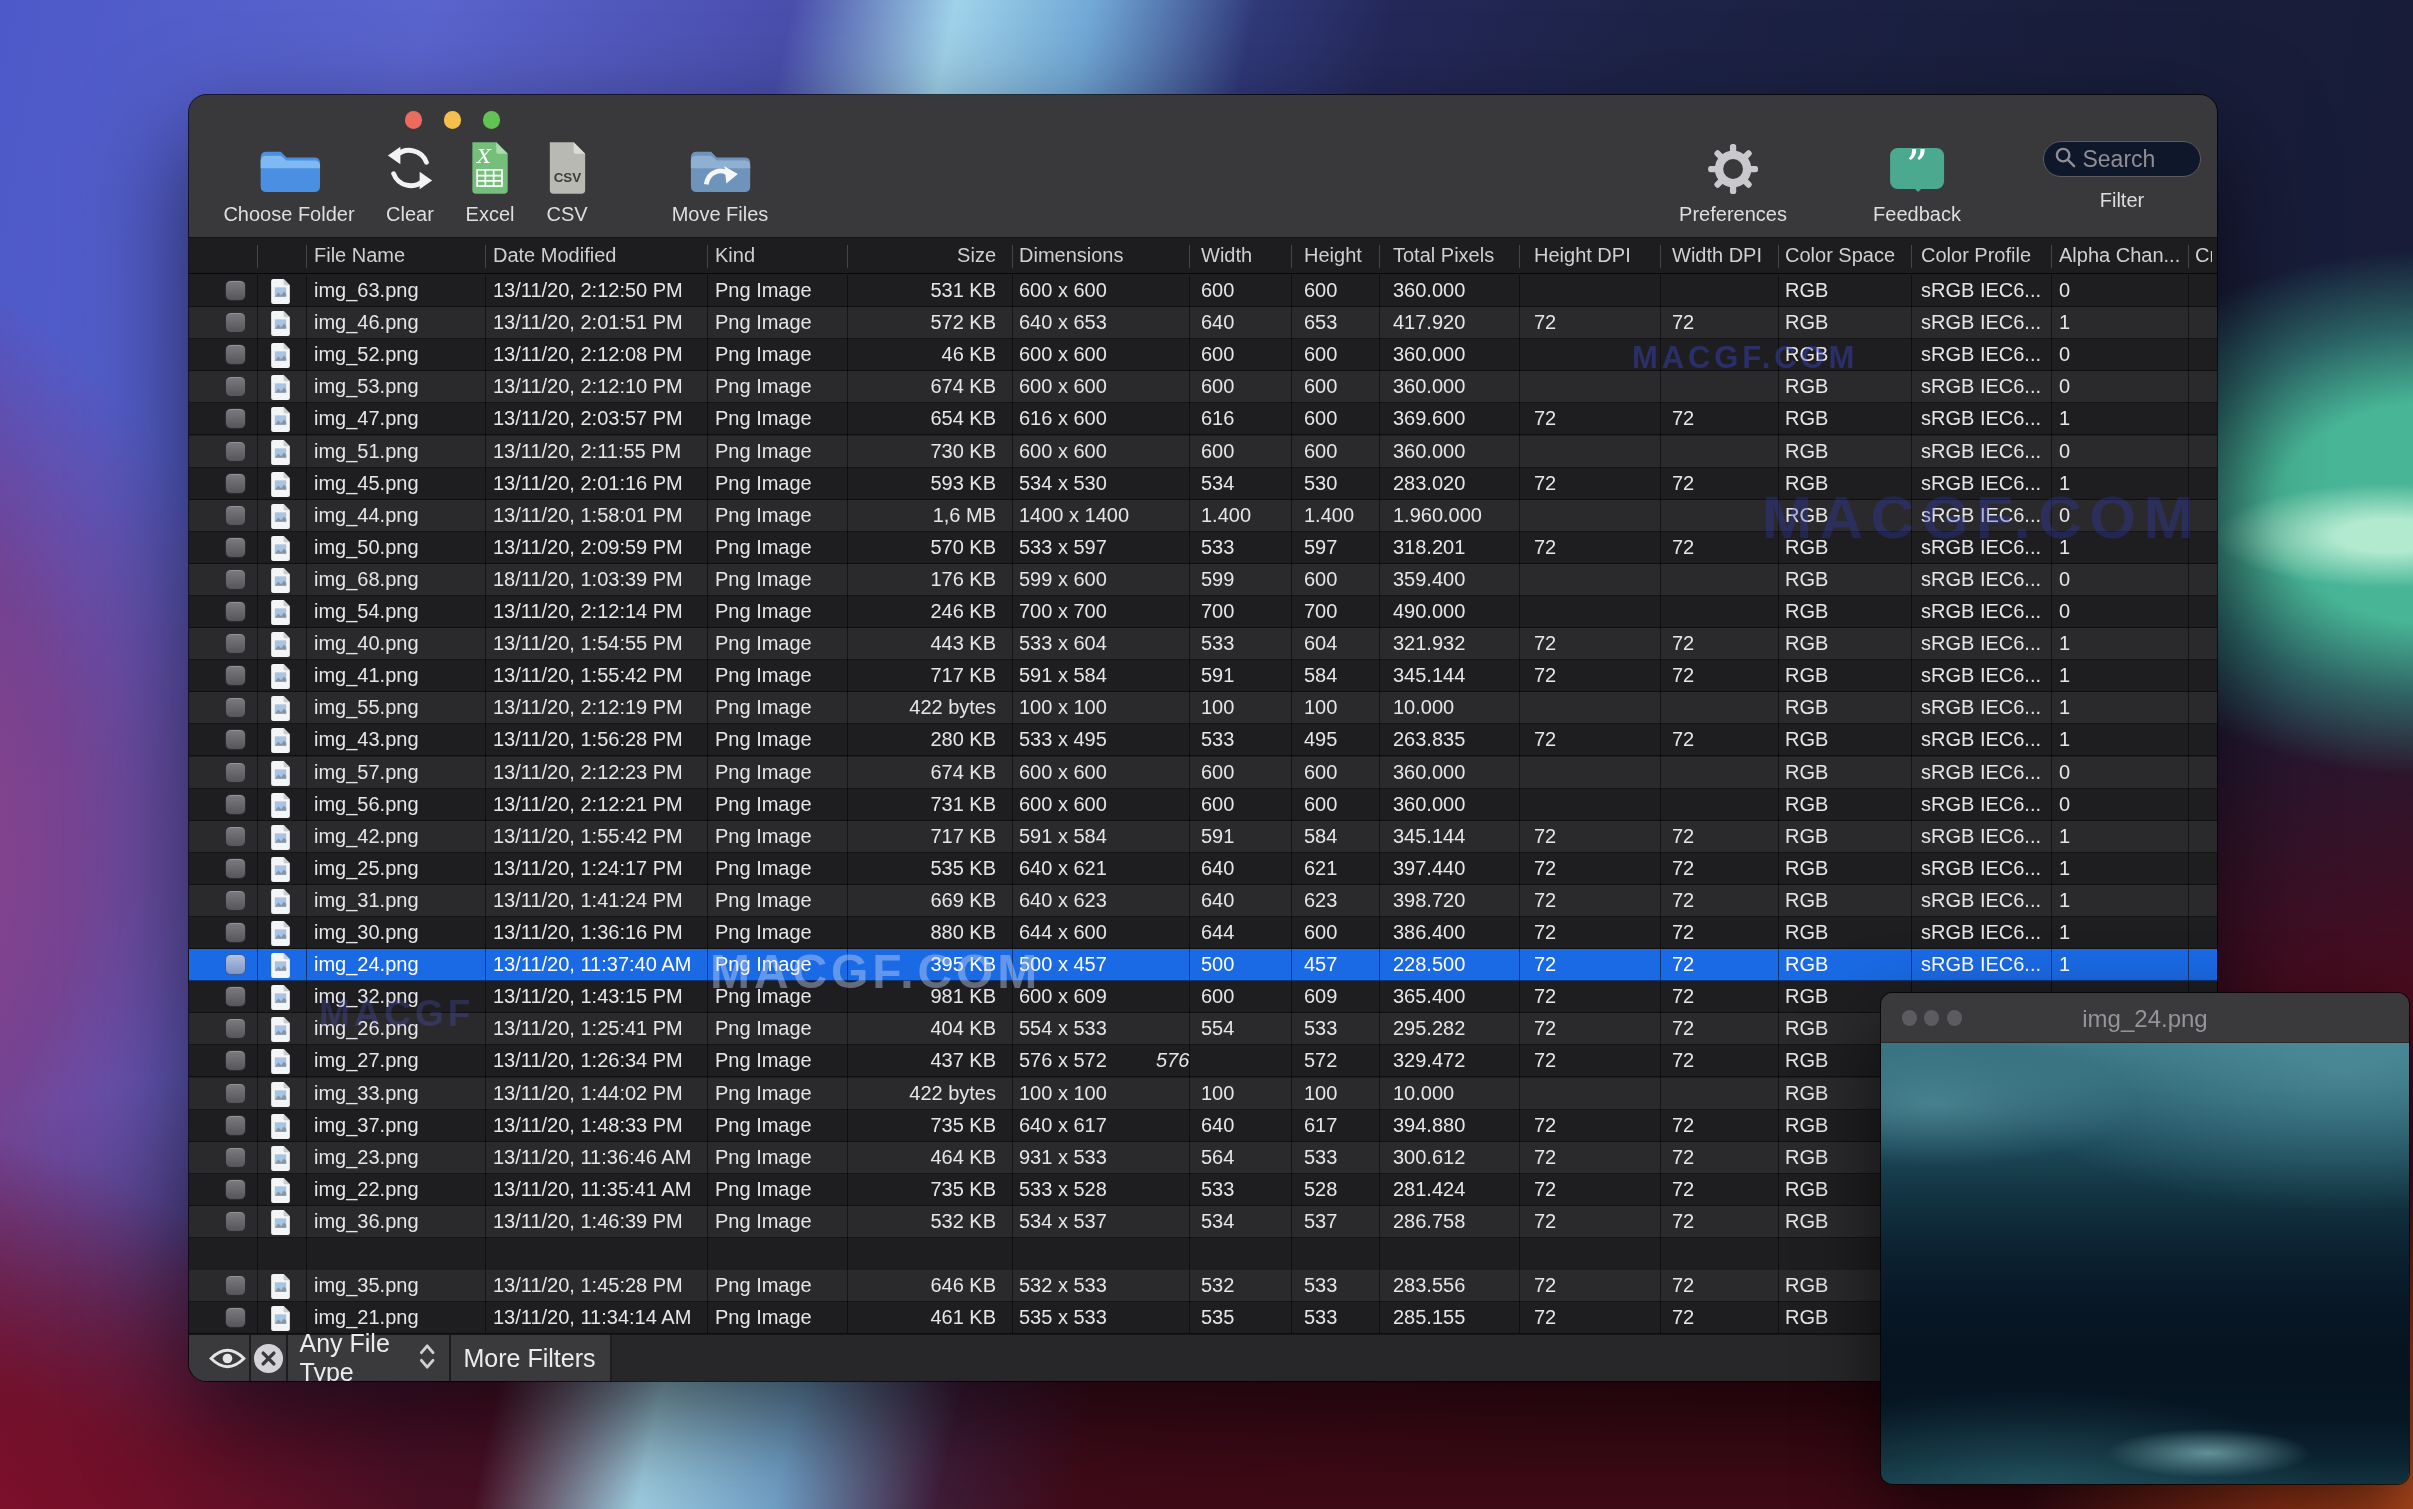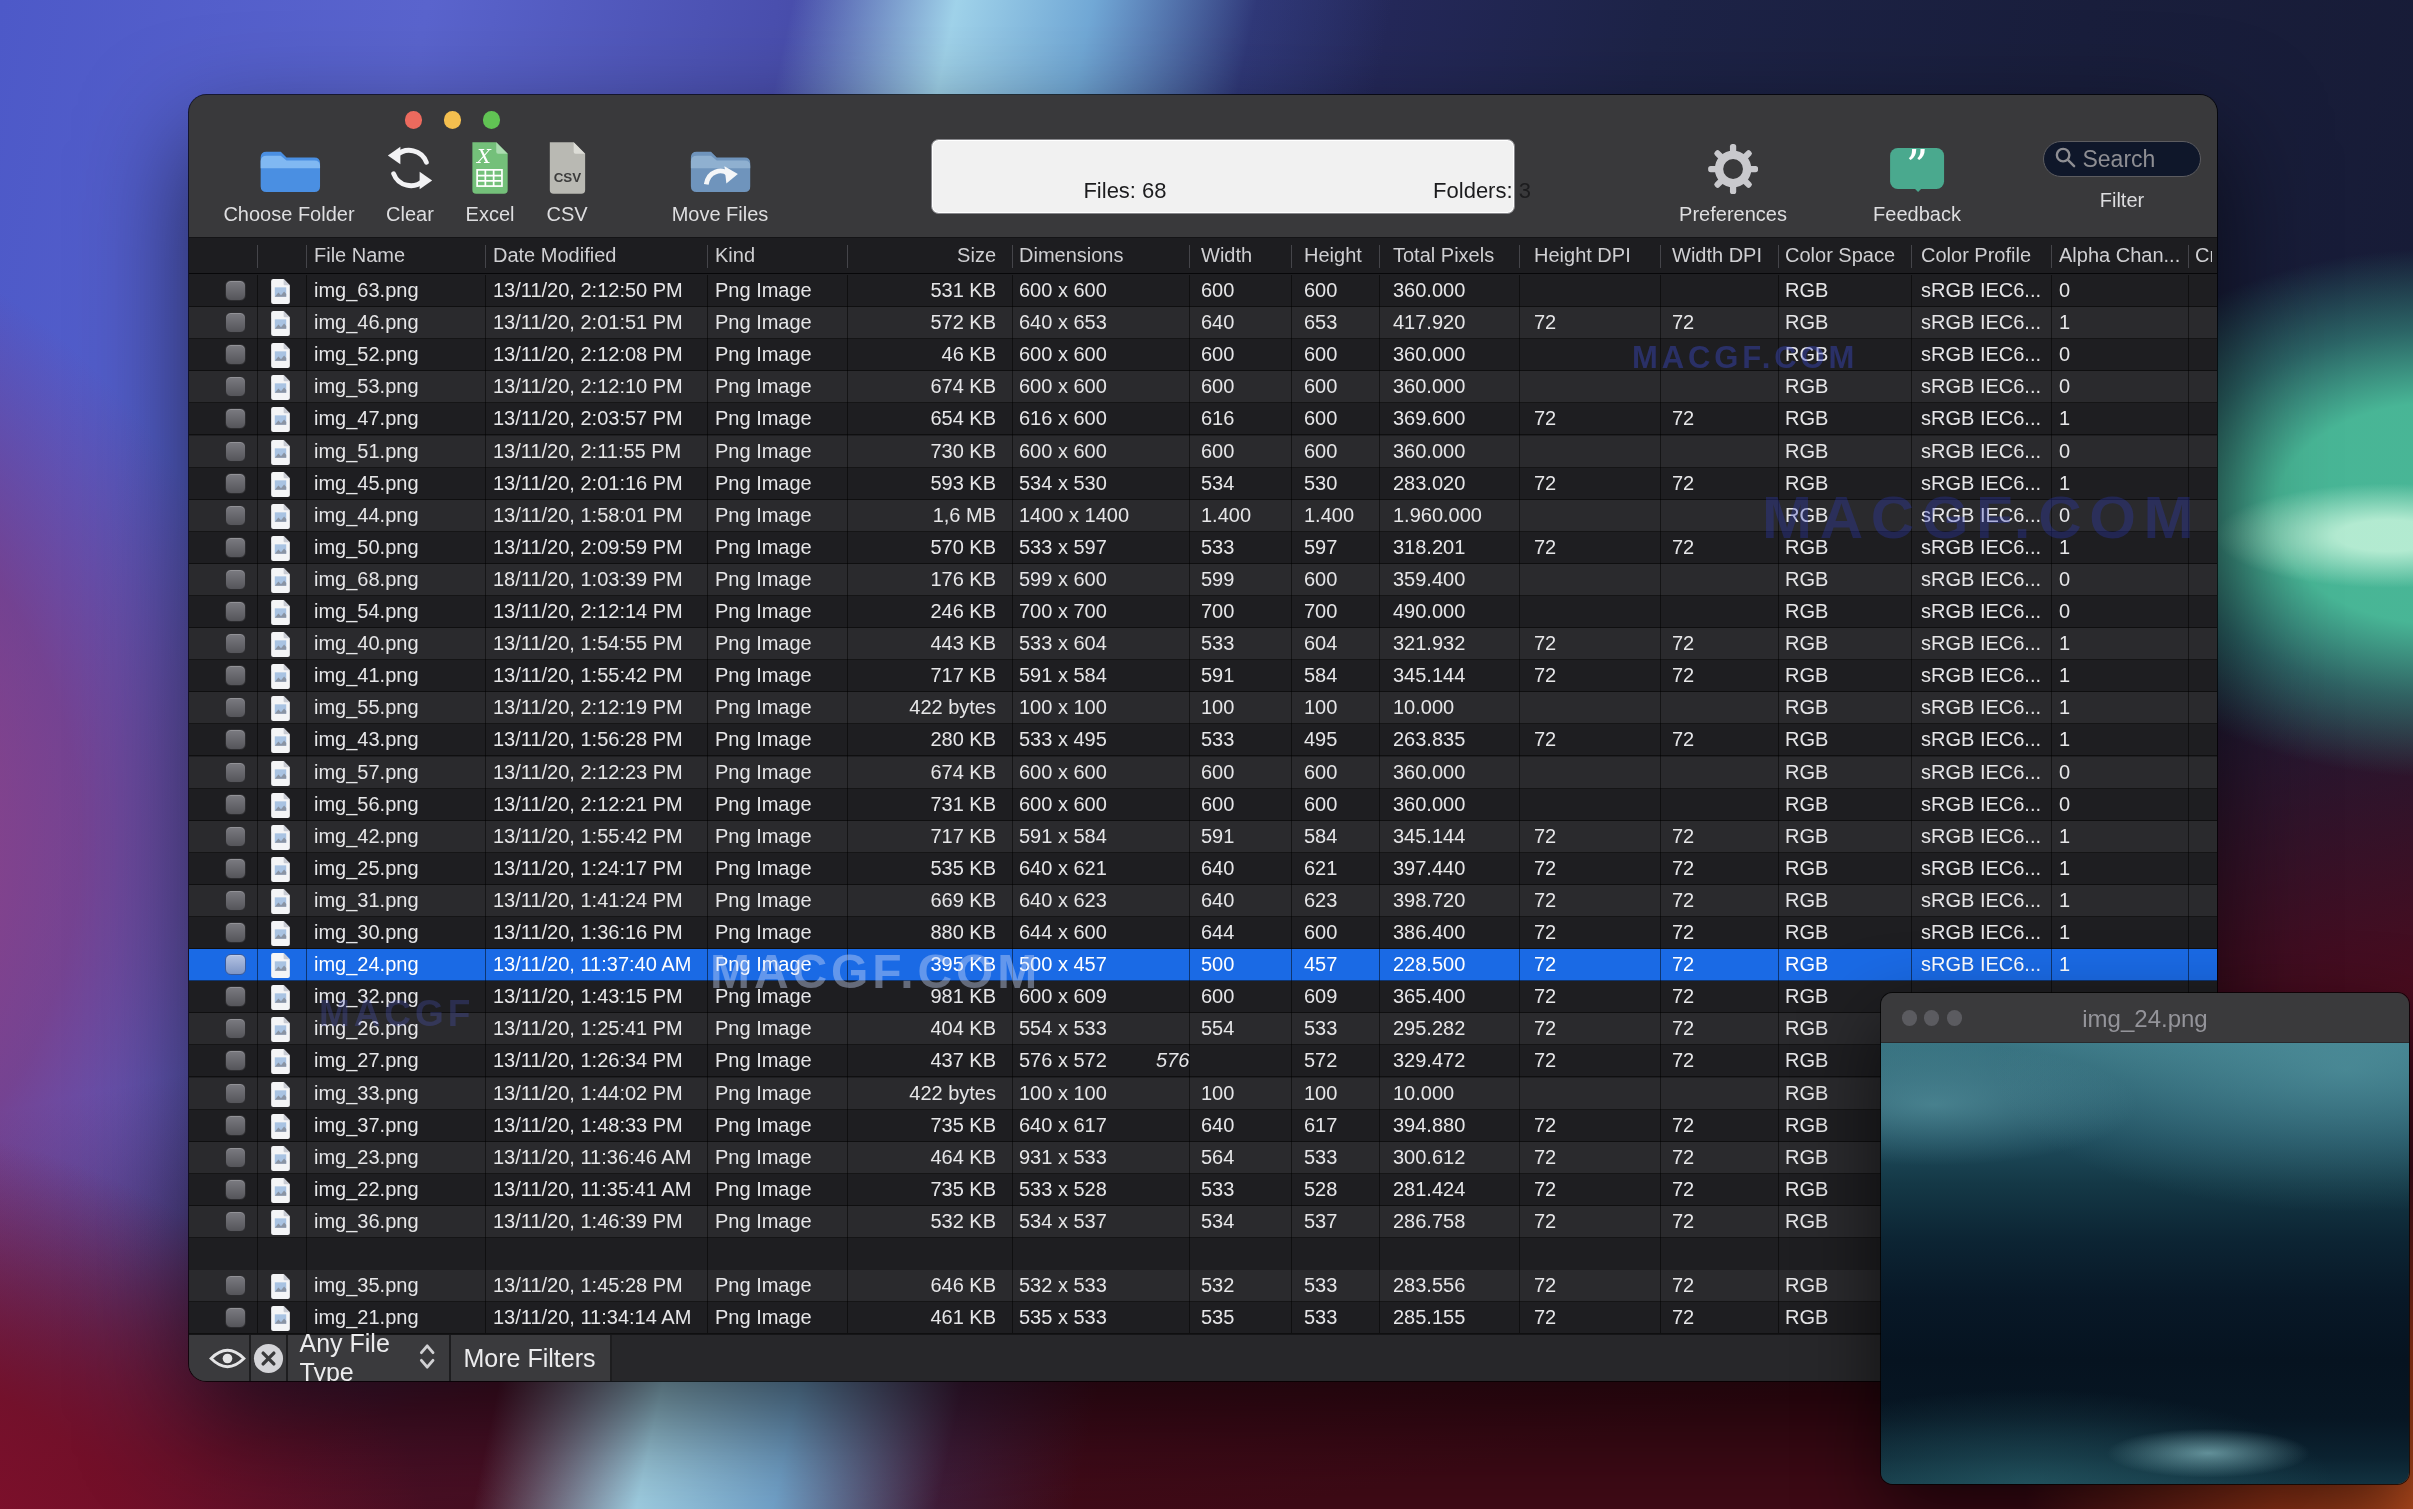--- a/index.html
+++ b/index.html
@@ -192,24 +192,20 @@
         <svg width="62" height="46" viewBox="0 0 64 48">
           <path d="M2 10 q0-6 6-6 h15 l6 6 h29 q6 0 6 6 v24 q0 6-6 6 H8 q-6 0-6-6 z" fill="#6f94bc"></path>
           <path d="M2 14 q0-6 6-6 h15 l6 5 h29 q6 0 6 6 v2 H2 z" fill="#8fb0d0"></path>
           <path d="M18 38 C 20 24, 34 21, 41 27" stroke="#f4f6f8" stroke-width="5" fill="none"></path>
           <polygon points="37,19 51,27 39,37" fill="#f4f6f8"></polygon>
         </svg>
       </span>
       <span class="tb-label">Move Files</span>
     </div>
 
-    <div class="counter">
-      <span class="files-count">Files: 68</span>
-      <span class="folders-count">Folders: 3</span>
-    </div>
 
     <div class="tb-btn" style="left:1544px">
       <span>
         <svg width="50" height="50" viewBox="0 0 48 48">
           <g fill="#c9c9cd">
             <rect x="21" y="0" width="6" height="11" rx="2.5"></rect>
             <rect x="21" y="0" width="6" height="11" rx="2.5" transform="rotate(45 24 24)"></rect>
             <rect x="21" y="0" width="6" height="11" rx="2.5" transform="rotate(90 24 24)"></rect>
             <rect x="21" y="0" width="6" height="11" rx="2.5" transform="rotate(135 24 24)"></rect>
             <rect x="21" y="0" width="6" height="11" rx="2.5" transform="rotate(180 24 24)"></rect>

